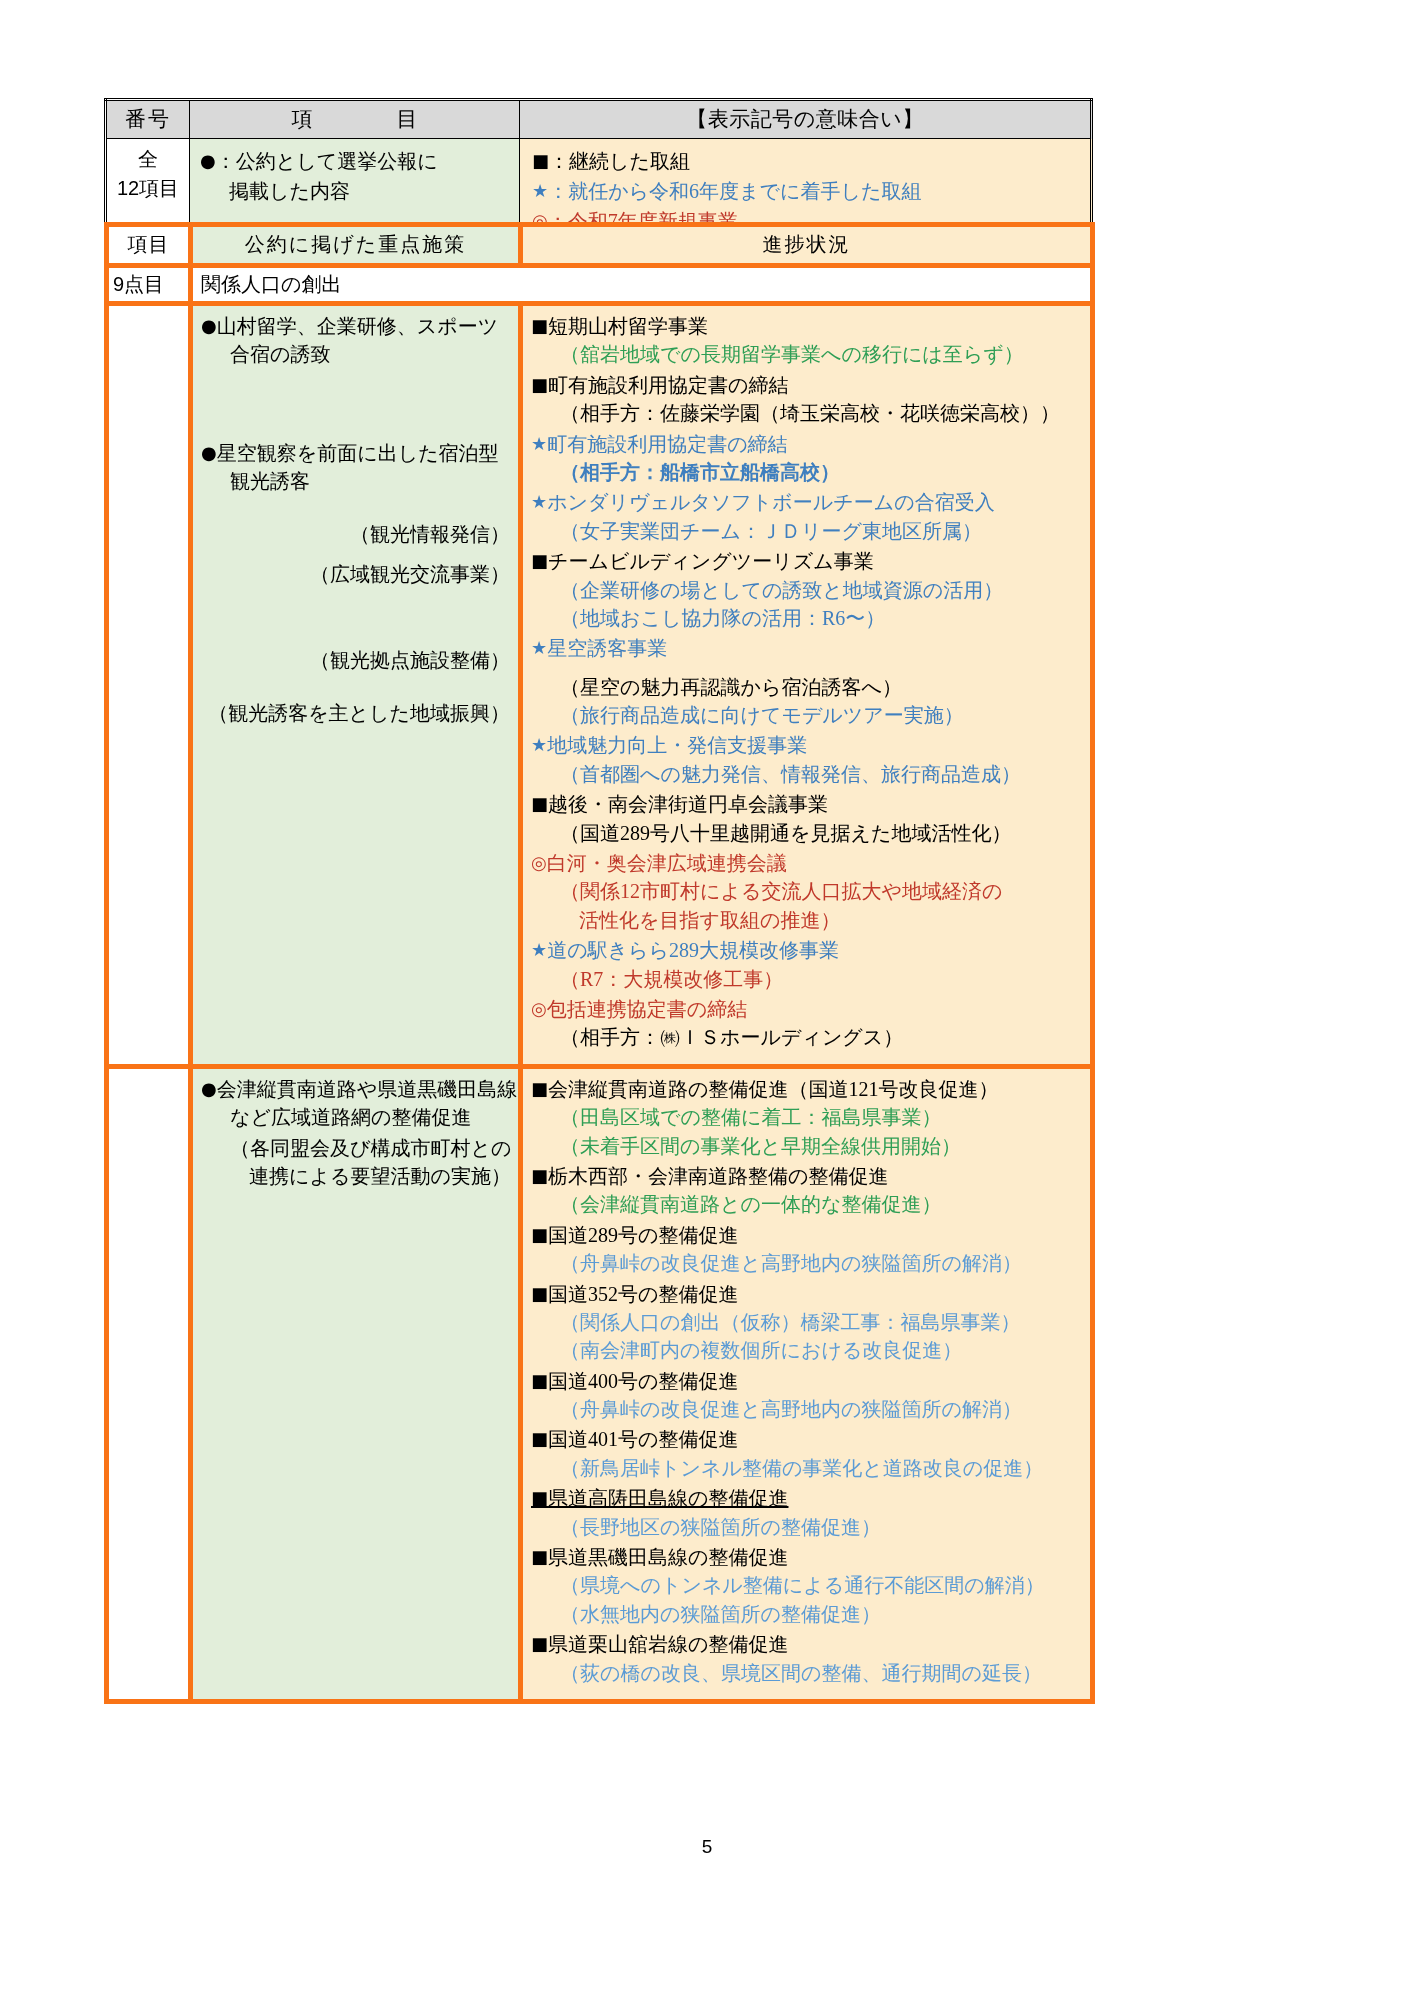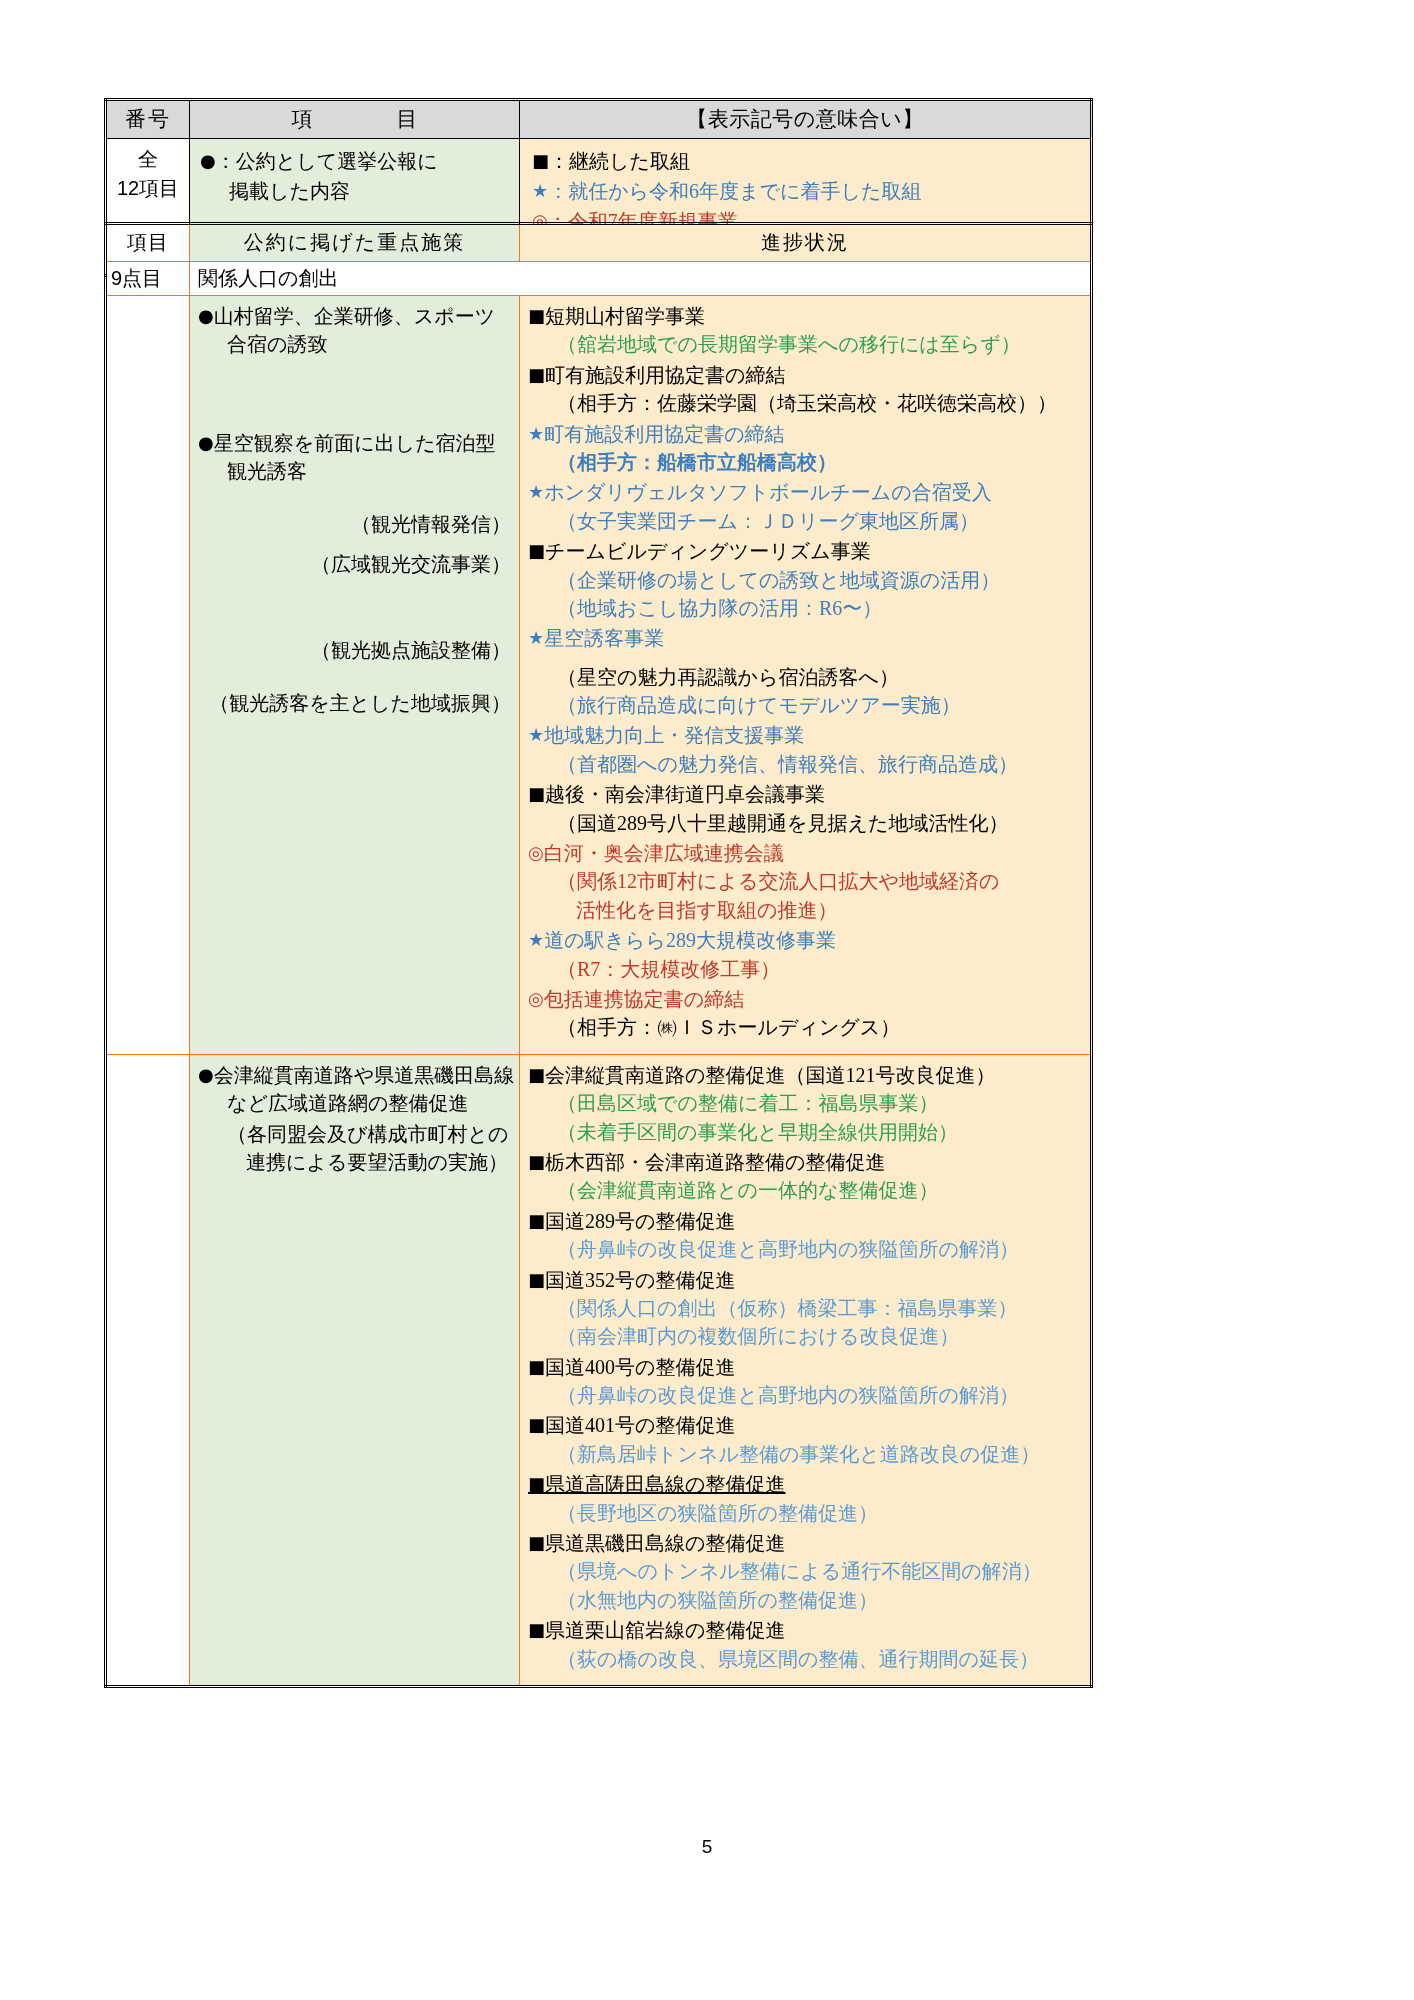--- a/index.html
+++ b/index.html
@@ -90,21 +90,21 @@
     top: 222px;
     width: 986px;
   }
   table.main {
     width: 986px;
     border-collapse: collapse;
     table-layout: fixed;
     border: 3px double #000;
   }
   table.main td {
-    border: 1px solid #f97316;
+    border: 5px solid #f97316;
     vertical-align: top;
   }
   .mh {
     text-align: center;
     font-size: 20px;
     padding: 4px 0 5px 0;
   }
   .mh-num  { background: #ffffff; letter-spacing: 1px; }
   .mh-pol  { background: #e2eeda; letter-spacing: 2px; }
   .mh-prog { background: #fdeccc; letter-spacing: 2px; }

